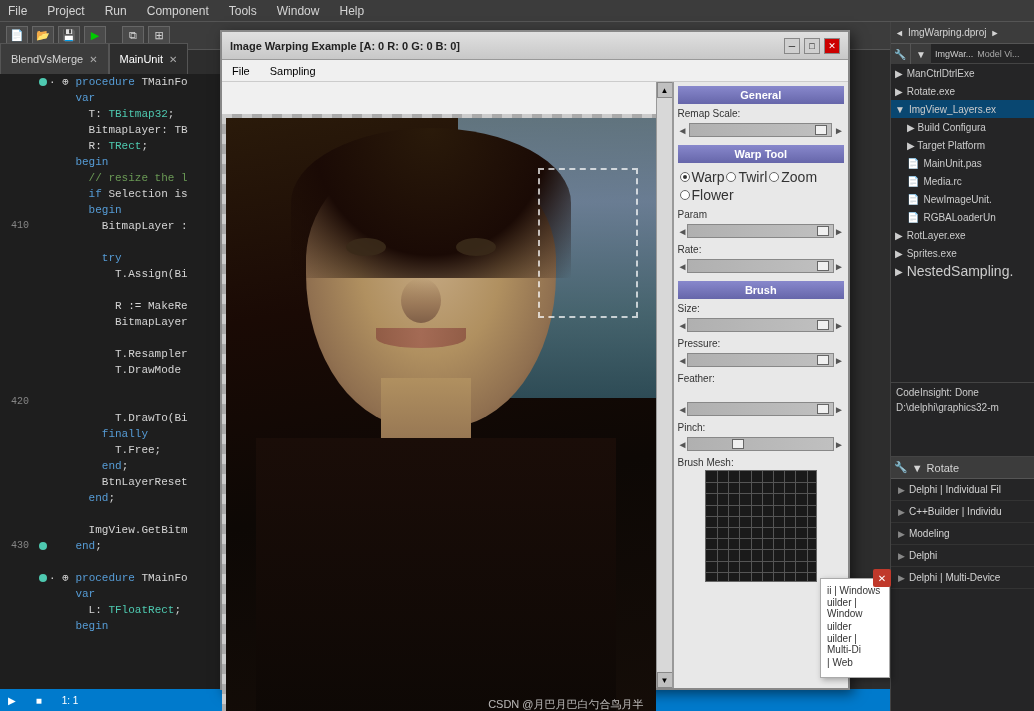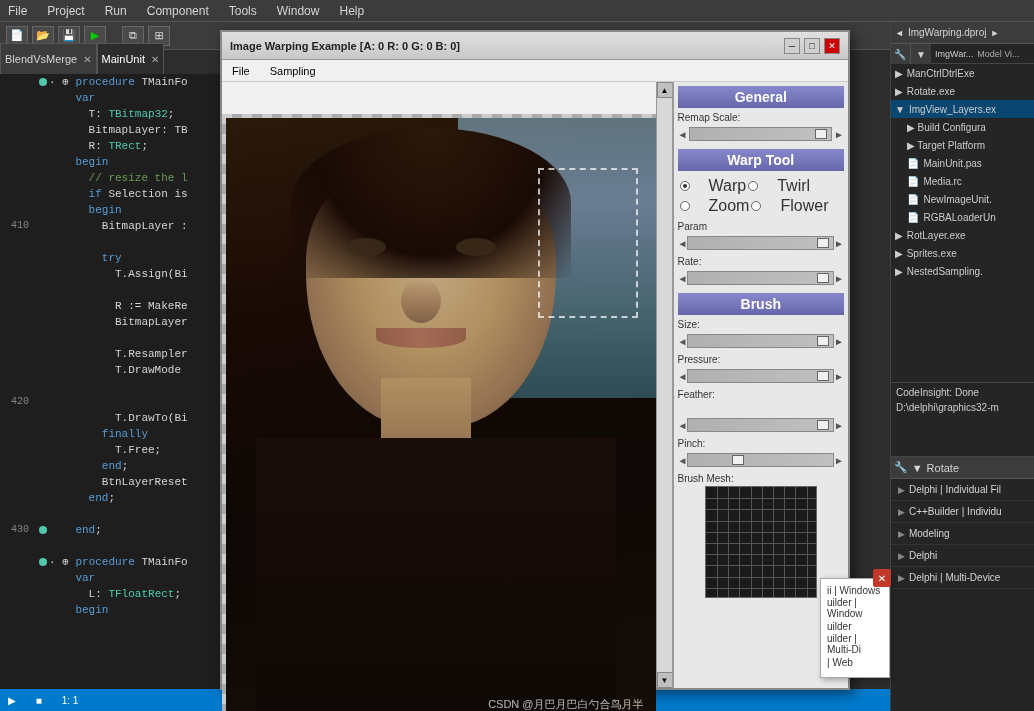--- a/index.html
+++ b/index.html
@@ -72,21 +72,21 @@
       position: absolute;
       top: 50px; left: 0;
       width: 890px;
       height: 24px;
       background: #2d2d2d;
       display: flex;
       align-items: flex-end;
     }
     .tab {
       height: 31px;
-      padding: 0 4px;
+      padding: 0 10px;
       background: #3c3c3c;
       border: 1px solid #555;
       border-bottom: none;
       color: #d4d4d4;
       display: flex;
       align-items: center;
       gap: 6px;
       cursor: pointer;
       font-size: 11px;
     }
@@ -333,21 +333,21 @@
       padding: 4px;
     }
 
     
     .panel-section {
       margin-bottom: 6px;
     }
     .panel-section-title {
       background: linear-gradient(to bottom, #8888cc, #6666aa);
       color: white;
-      font-size: 14px;
+      font-size: 11px;
       font-weight: bold;
       text-align: center;
       padding: 3px 0;
       margin-bottom: 4px;
     }
 
     
     .slider-row {
       display: flex;
       align-items: center;
@@ -373,22 +373,22 @@
     
     .radio-group {
       display: flex;
       flex-wrap: wrap;
       gap: 2px;
       padding: 2px;
     }
     .radio-item {
       display: flex;
       align-items: center;
-      gap: 19px;
-      font-size: 16px;
+      gap: 2px;
+      font-size: 14px;
       color: #333;
       cursor: pointer;
       white-space: nowrap;
     }
     .radio-btn {
       width: 10px; height: 10px;
       border-radius: 50%;
       border: 1px solid #666;
       background: white;
       position: relative;
@@ -678,20 +678,25 @@
   </div>
   <div class="code-line">
     <span class="line-num"></span>
     <span class="gutter-dot"></span>
     <span class="code-text">&nbsp;&nbsp;&nbsp;&nbsp;&nbsp;&nbsp;<span class="kw">end</span>;</span>
   </div>
   <div class="code-line">
     <span class="line-num"></span>
     <span class="gutter-dot"></span>
     <span class="code-text"></span>
+  </div>
+  <div class="code-line">
+    <span class="line-num"></span>
+    <span class="gutter-dot"></span>
+    <span class="code-text">&nbsp;&nbsp;&nbsp;&nbsp;&nbsp;&nbsp;ImgView.GetBitm</span>
   </div>
   <div class="code-line">
     <span class="line-num">430</span>
     <span class="gutter-dot">
         <div class="blue-dot"></div>
       </span>
     <span class="code-text">&nbsp;&nbsp;&nbsp;&nbsp;<span class="kw">end</span>;</span>
   </div>
   <div class="code-line">
     <span class="line-num"></span>
@@ -953,21 +958,21 @@
   <div class="file-tree-item" style="padding-left:4px;">
     <span>▶</span>
     <span style="font-size:10px;">RotLayer.exe</span>
   </div>
   <div class="file-tree-item" style="padding-left:4px;">
     <span>▶</span>
     <span style="font-size:10px;">Sprites.exe</span>
   </div>
   <div class="file-tree-item" style="padding-left:4px;">
     <span>▶</span>
-    <span style="font-size:10px;">NestedSampling.</span>
+    <span style="font-size:14px;">NestedSampling.</span>
   </div>
 
   <div class="code-insight-bar">
     <div style="margin-bottom:4px;">CodeInsight: Done</div>
     <div>D:\delphi\graphics32-m</div>
   </div>
 
   <div class="palette-panel">
     <div class="palette-header">
       <span style="margin-right:4px;cursor:pointer;">🔧</span>

